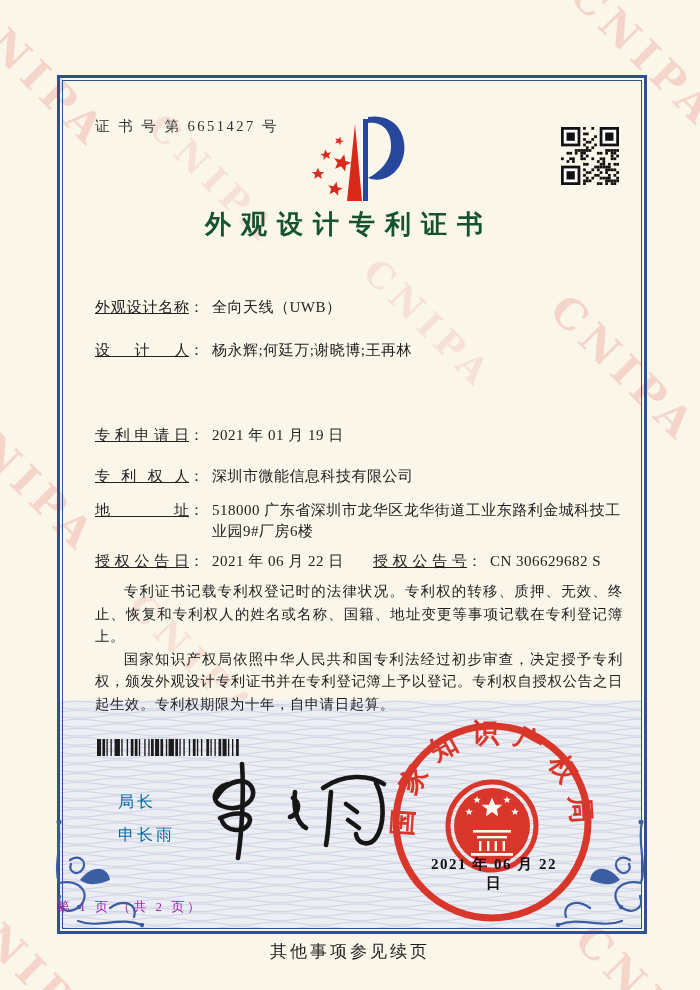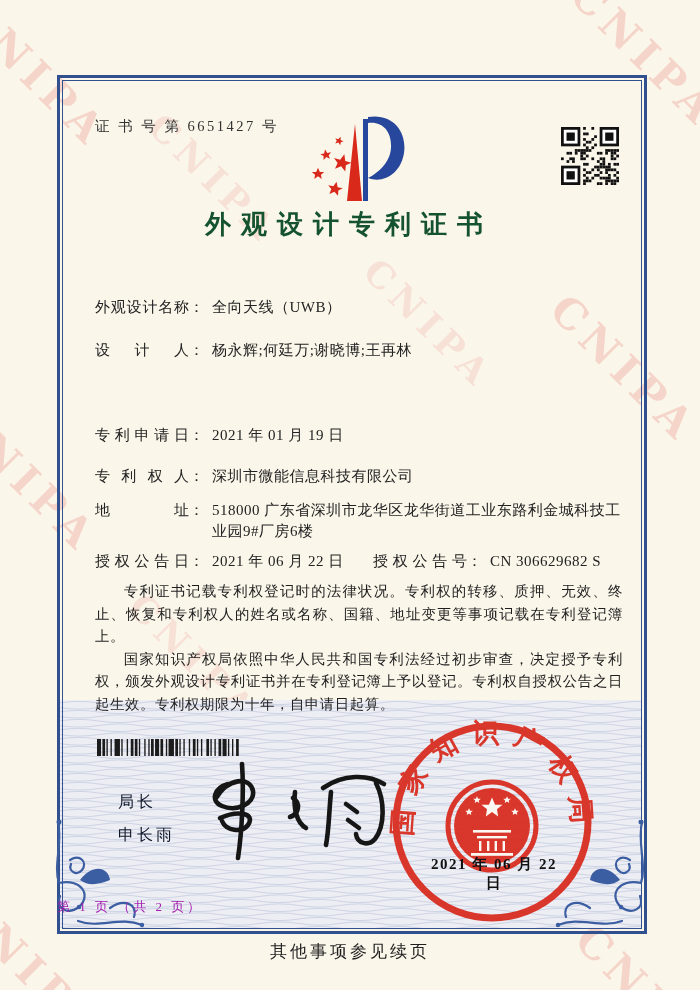--- a/index.html
+++ b/index.html
@@ -29,32 +29,32 @@
 
   .content{position:absolute;inset:0;z-index:5;color:#222;}
 
   .cert-no{position:absolute;left:95px;top:117px;font-size:14.5px;letter-spacing:2.5px;color:#333;}
   .logo{position:absolute;left:290px;top:101px;}
   .qr{position:absolute;left:561px;top:127px;}
   .title{position:absolute;left:57px;top:207px;width:584px;text-align:center;
          font-size:26px;font-weight:bold;letter-spacing:10px;color:#14532d;}
 
   .frow{position:absolute;left:95px;font-size:15px;line-height:20px;white-space:nowrap;}
-  .flabel{display:inline-block;width:94px;text-align:justify;text-align-last:justify;vertical-align:top;}
+  .flabel{display:inline-block;width:94px;text-align:justify;text-align-last:justify;vertical-align:top;text-decoration:underline;}
   .fcolon{display:inline-block;vertical-align:top;margin-right:8px;}
   .fvalue{display:inline-block;vertical-align:top;letter-spacing:.5px;}
   .fvalue.addr{white-space:normal;width:418px;line-height:21px;}
   .pair2{position:absolute;left:278px;top:0;}
 
   .paras{position:absolute;left:95px;top:580px;width:528px;font-size:14.4px;
          line-height:22.6px;letter-spacing:.6px;color:#1e1e1e;text-align:justify;}
   .paras p{margin:0;text-indent:2em;}
 
   .barcode{position:absolute;left:97px;top:739px;}
-  .signer{position:absolute;left:118px;font-size:16px;letter-spacing:3px;color:#0f172a;}
+  .signer{position:absolute;left:118px;font-size:16px;letter-spacing:3px;color:#0369a1;}
   .signer.t1{top:792px;} .signer.t2{top:825px;}
   .signature{position:absolute;left:198px;top:756px;z-index:6;}
   .signature path{stroke:#161616;stroke-width:4.6;fill:none;stroke-linecap:round;stroke-linejoin:round;}
 
   .seal{position:absolute;left:389px;top:719px;width:206px;height:206px;z-index:6;
         mix-blend-mode:multiply;opacity:.93;}
   .seal-date{position:absolute;left:424px;top:855px;width:140px;text-align:center;z-index:7;
         font-size:15px;letter-spacing:1.5px;color:#111;font-weight:bold;}
 
   .page-no{position:absolute;left:57px;top:898px;width:584px;

